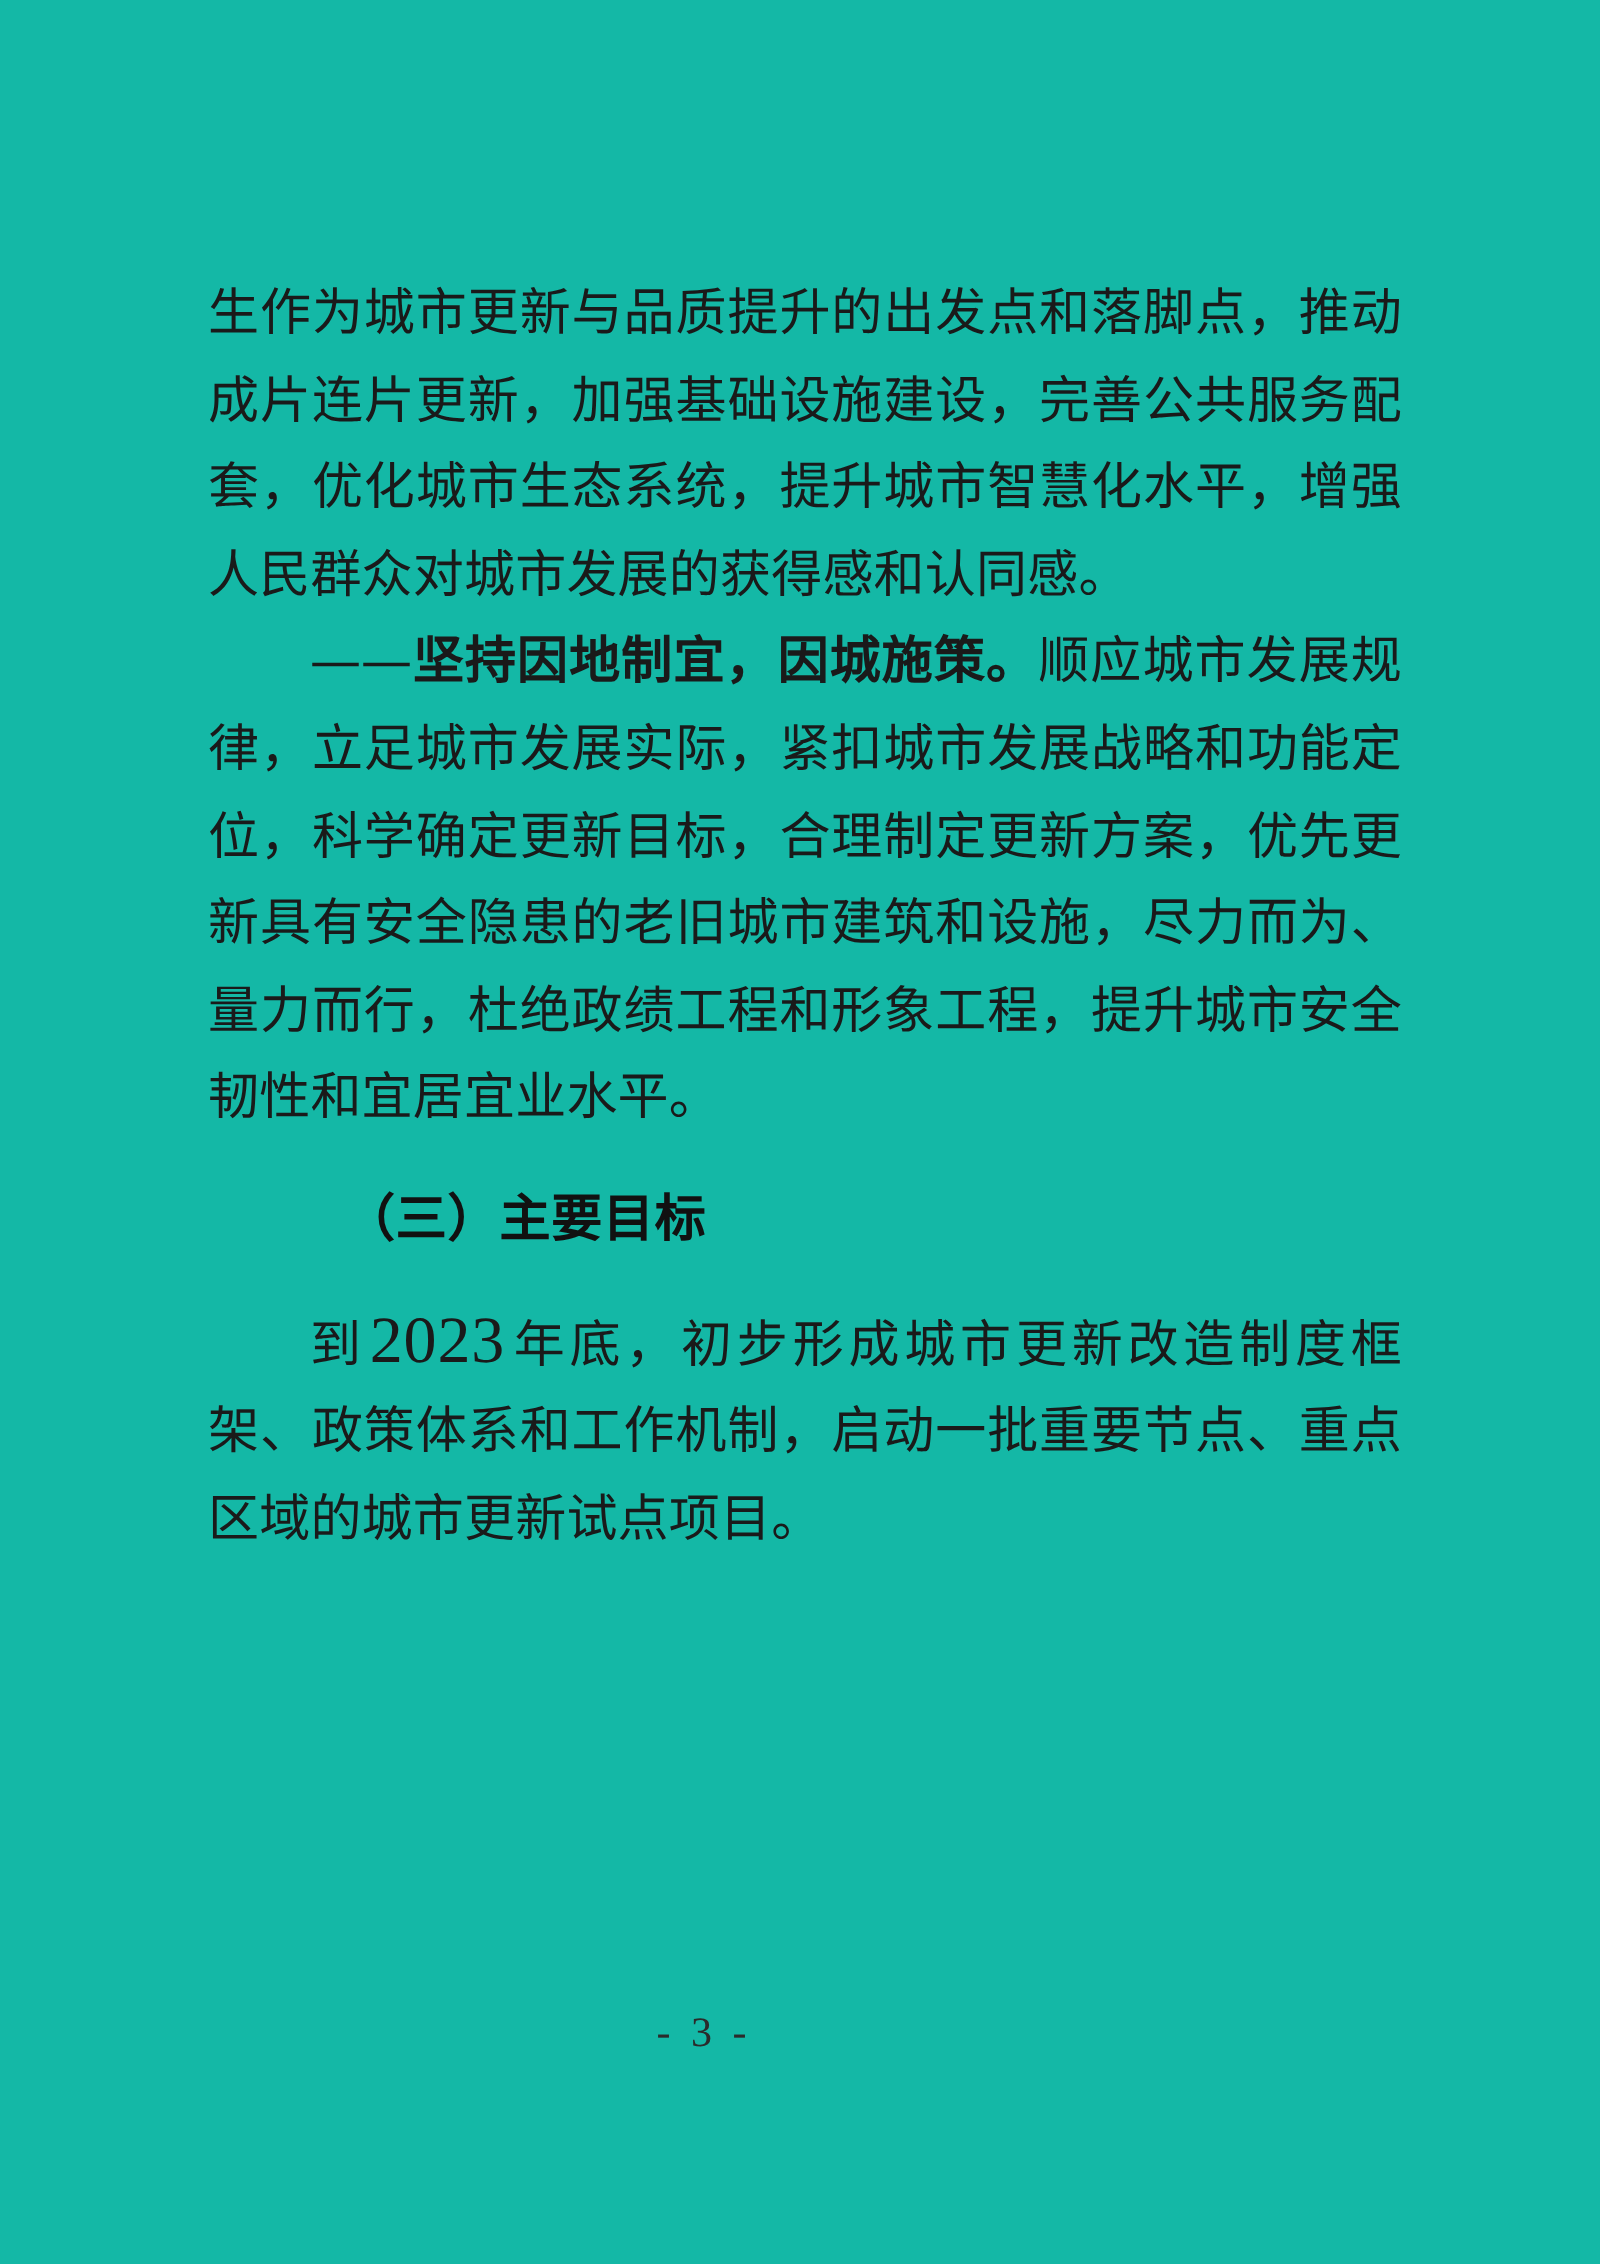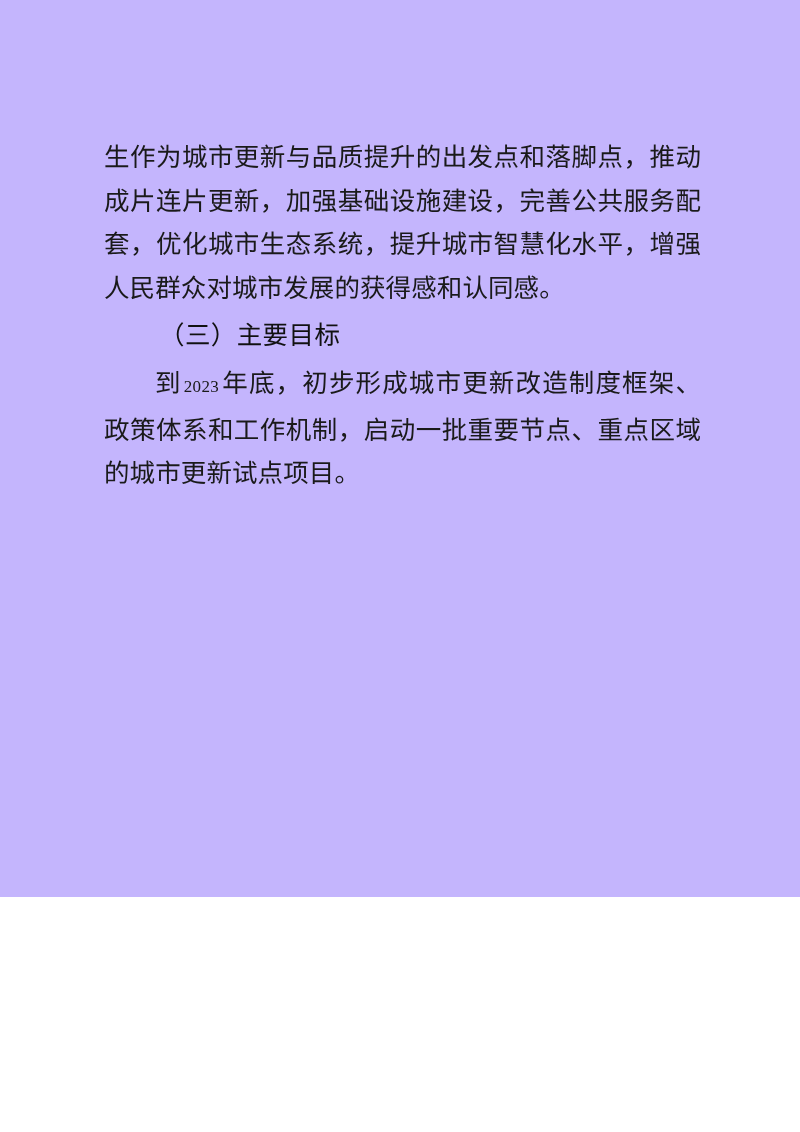--- a/index.html
+++ b/index.html
@@ -5,23 +5,23 @@
 <style>
   html, body {
     margin: 0;
     padding: 0;
     background: #ffffff;
   }
 
   .page {
     position: relative;
     width: 800px;
-    height: 897px;
+    height: 1132px;
     margin: 0 auto;
-    background: #c4b5fd;
+    background: #14b8a6;
     box-sizing: border-box;
     overflow: hidden;
     padding-left: 40px;
   }
 
   .content {
     position: absolute;
     left: 104px;
     top: 136px;
     width: 597px;
@@ -57,32 +57,32 @@
 
   .lead {                 
     font-weight: bold;
   }
 
   
   .heading {
     font-family: "DejaVu Serif", "Liberation Serif", serif;
     font-size: 25.5px;
     line-height: 43.6px;
-    font-weight: normal;
+    font-weight: bold;
     color: #111111;
-    margin: 4px;
+    margin: 17px;
     text-indent: 51px;
     text-align: left;
     letter-spacing: 0.4px;
   }
 
   
   .num {
     font-family: "Liberation Serif", "DejaVu Serif", serif;
-    font-size: 17px;
+    font-size: 33px;
     letter-spacing: 0.4px;
     padding: 0 2px;
   }
 
   
   .footer {
     position: absolute;
     left: 0;
     top: 1004px;
     width: 800px;
@@ -101,20 +101,21 @@
 </head>
 <body>
 
 <div class="page">
 
   <div class="content">
 
     <p class="para cont">生作为城市更新与品质提升的出发点和落脚点，推动成片连片更新，加强基础设施建设，完善公共服务配套，优化城市生态系统，提升城市智慧化水平，增强人民群众对城市发展的获得感和认同感。</p>
 
 
+    <p class="para indent"><span class="dash">——</span><span class="lead">坚持因地制宜，因城施策。</span><span>顺应城市发展规律，立足城市发展实际，紧扣城市发展战略和功能定位，科学确定更新目标，合理制定更新方案，优先更新具有安全隐患的老旧城市建筑和设施，尽力而为、量力而行，杜绝政绩工程和形象工程，提升城市安全韧性和宜居宜业水平。</span></p>
 
 
     <p class="heading">（三）主要目标</p>
 
     <p class="para indent"><span>到</span><span class="num">2023</span><span>年底，初步形成城市更新改造制度框架、政策体系和工作机制，启动一批重要节点、重点区域的城市更新试点项目。</span></p>
 
   </div>
 
   <div class="footer">
     <span class="page-number">- 3 -</span>

